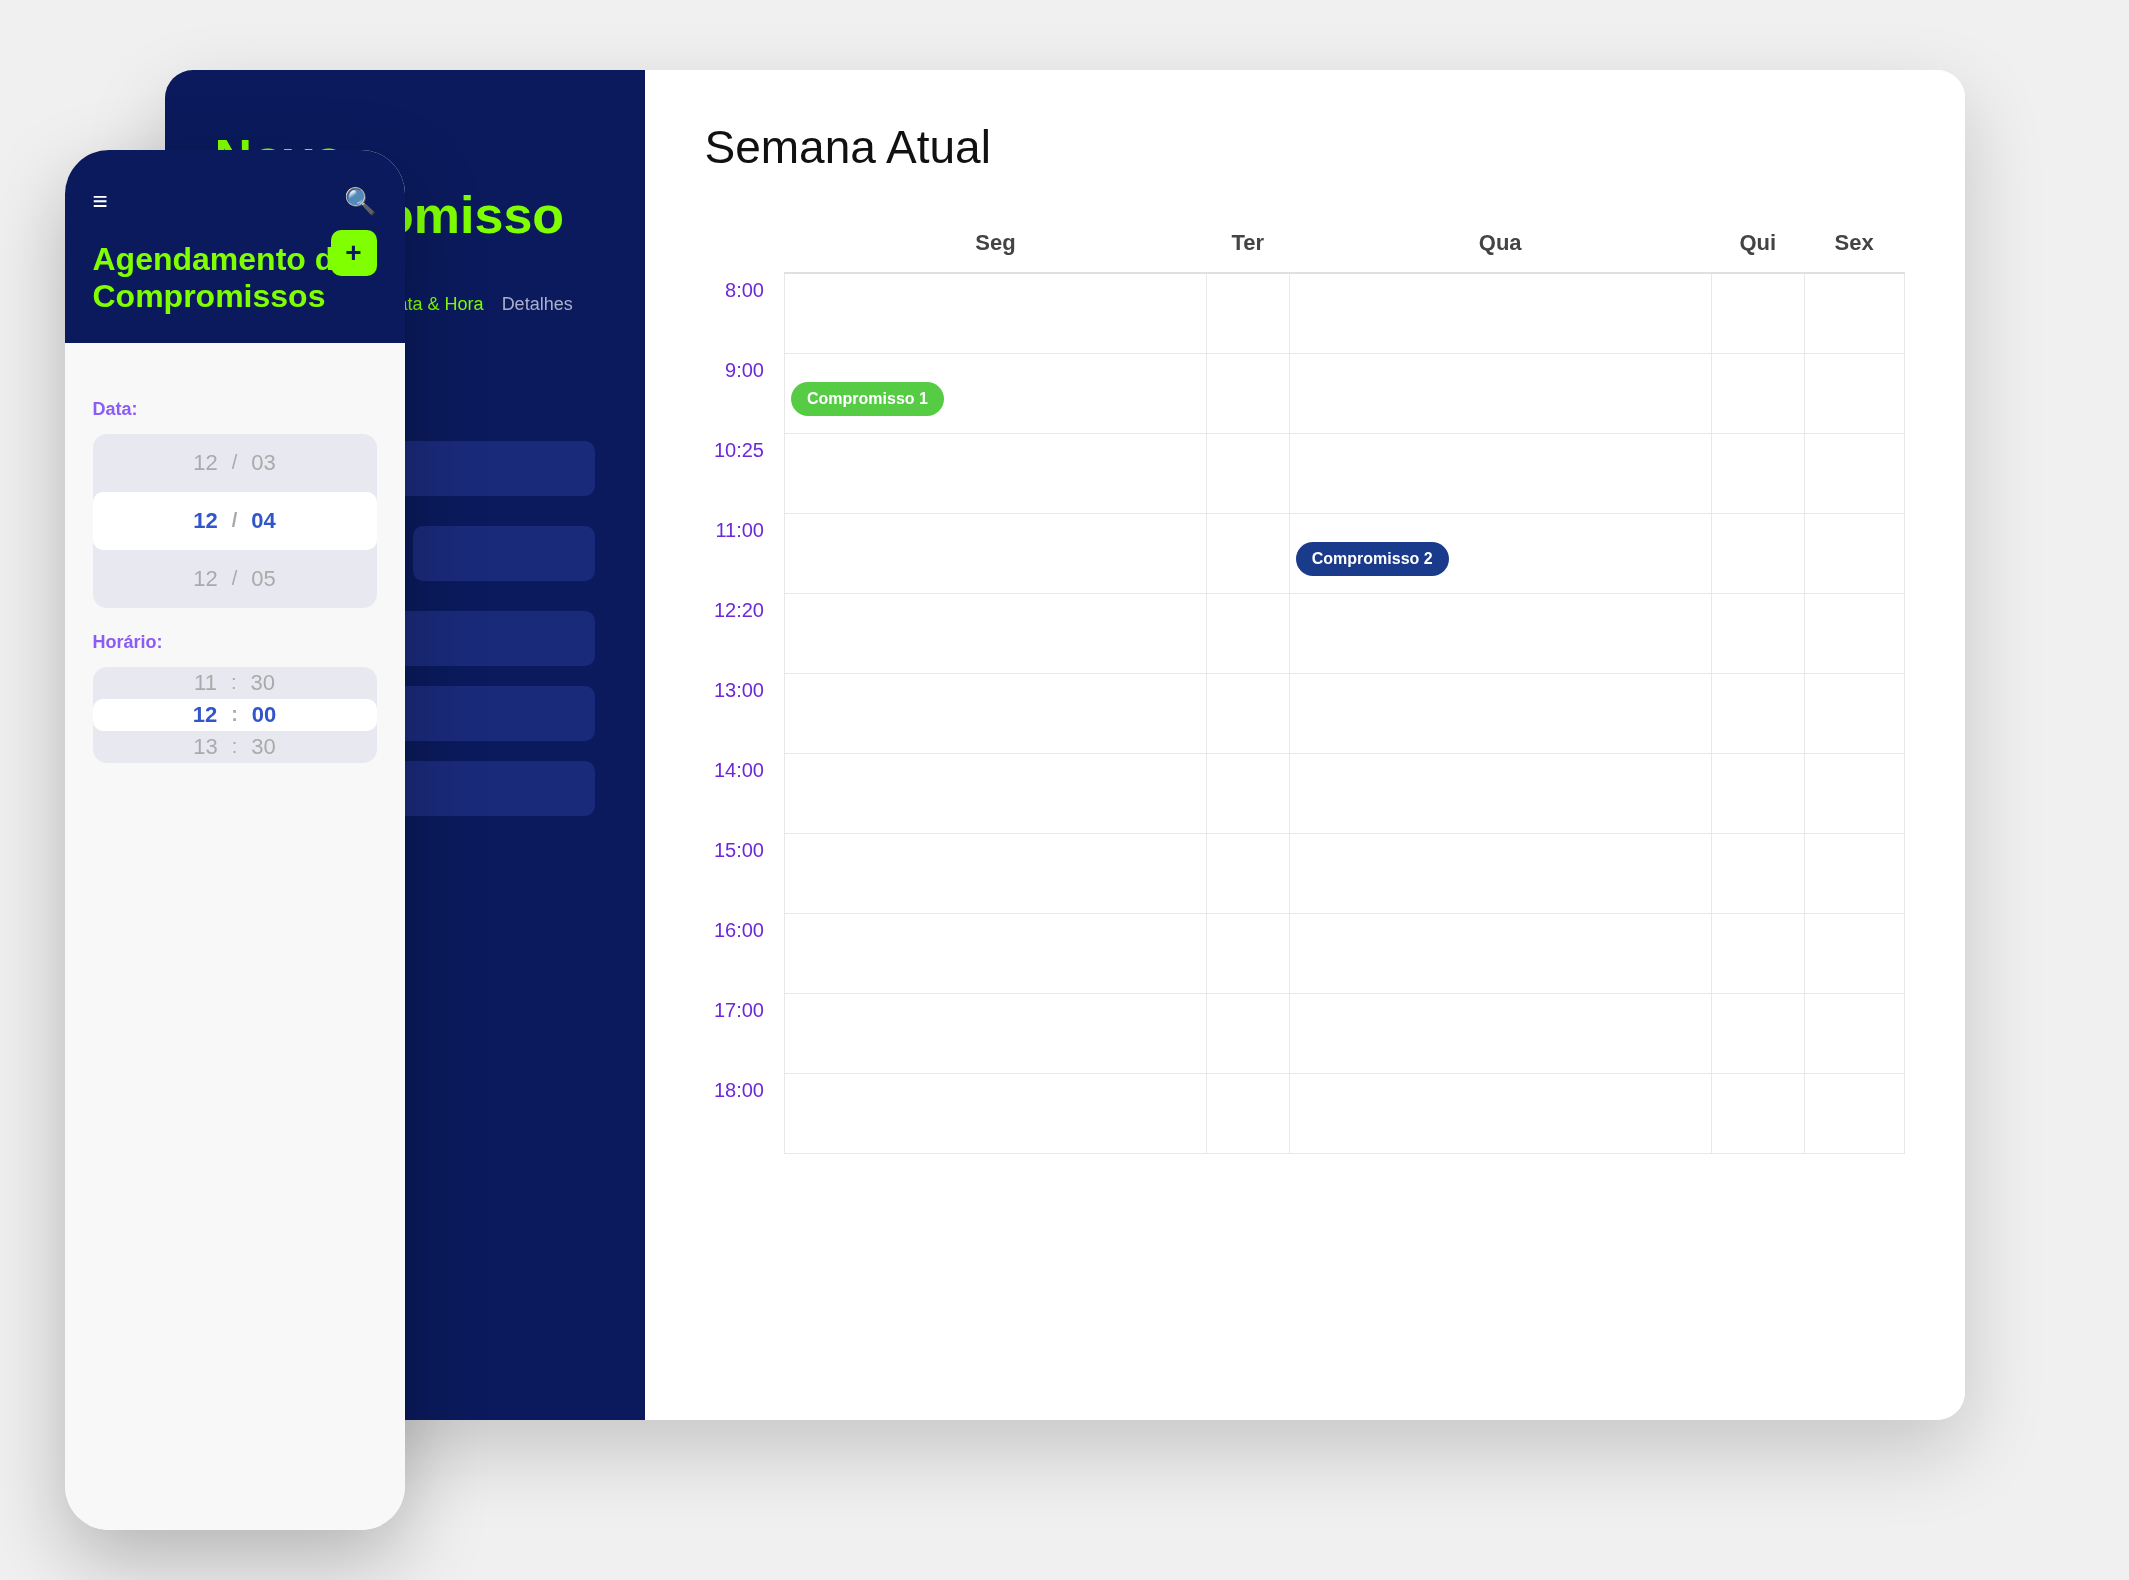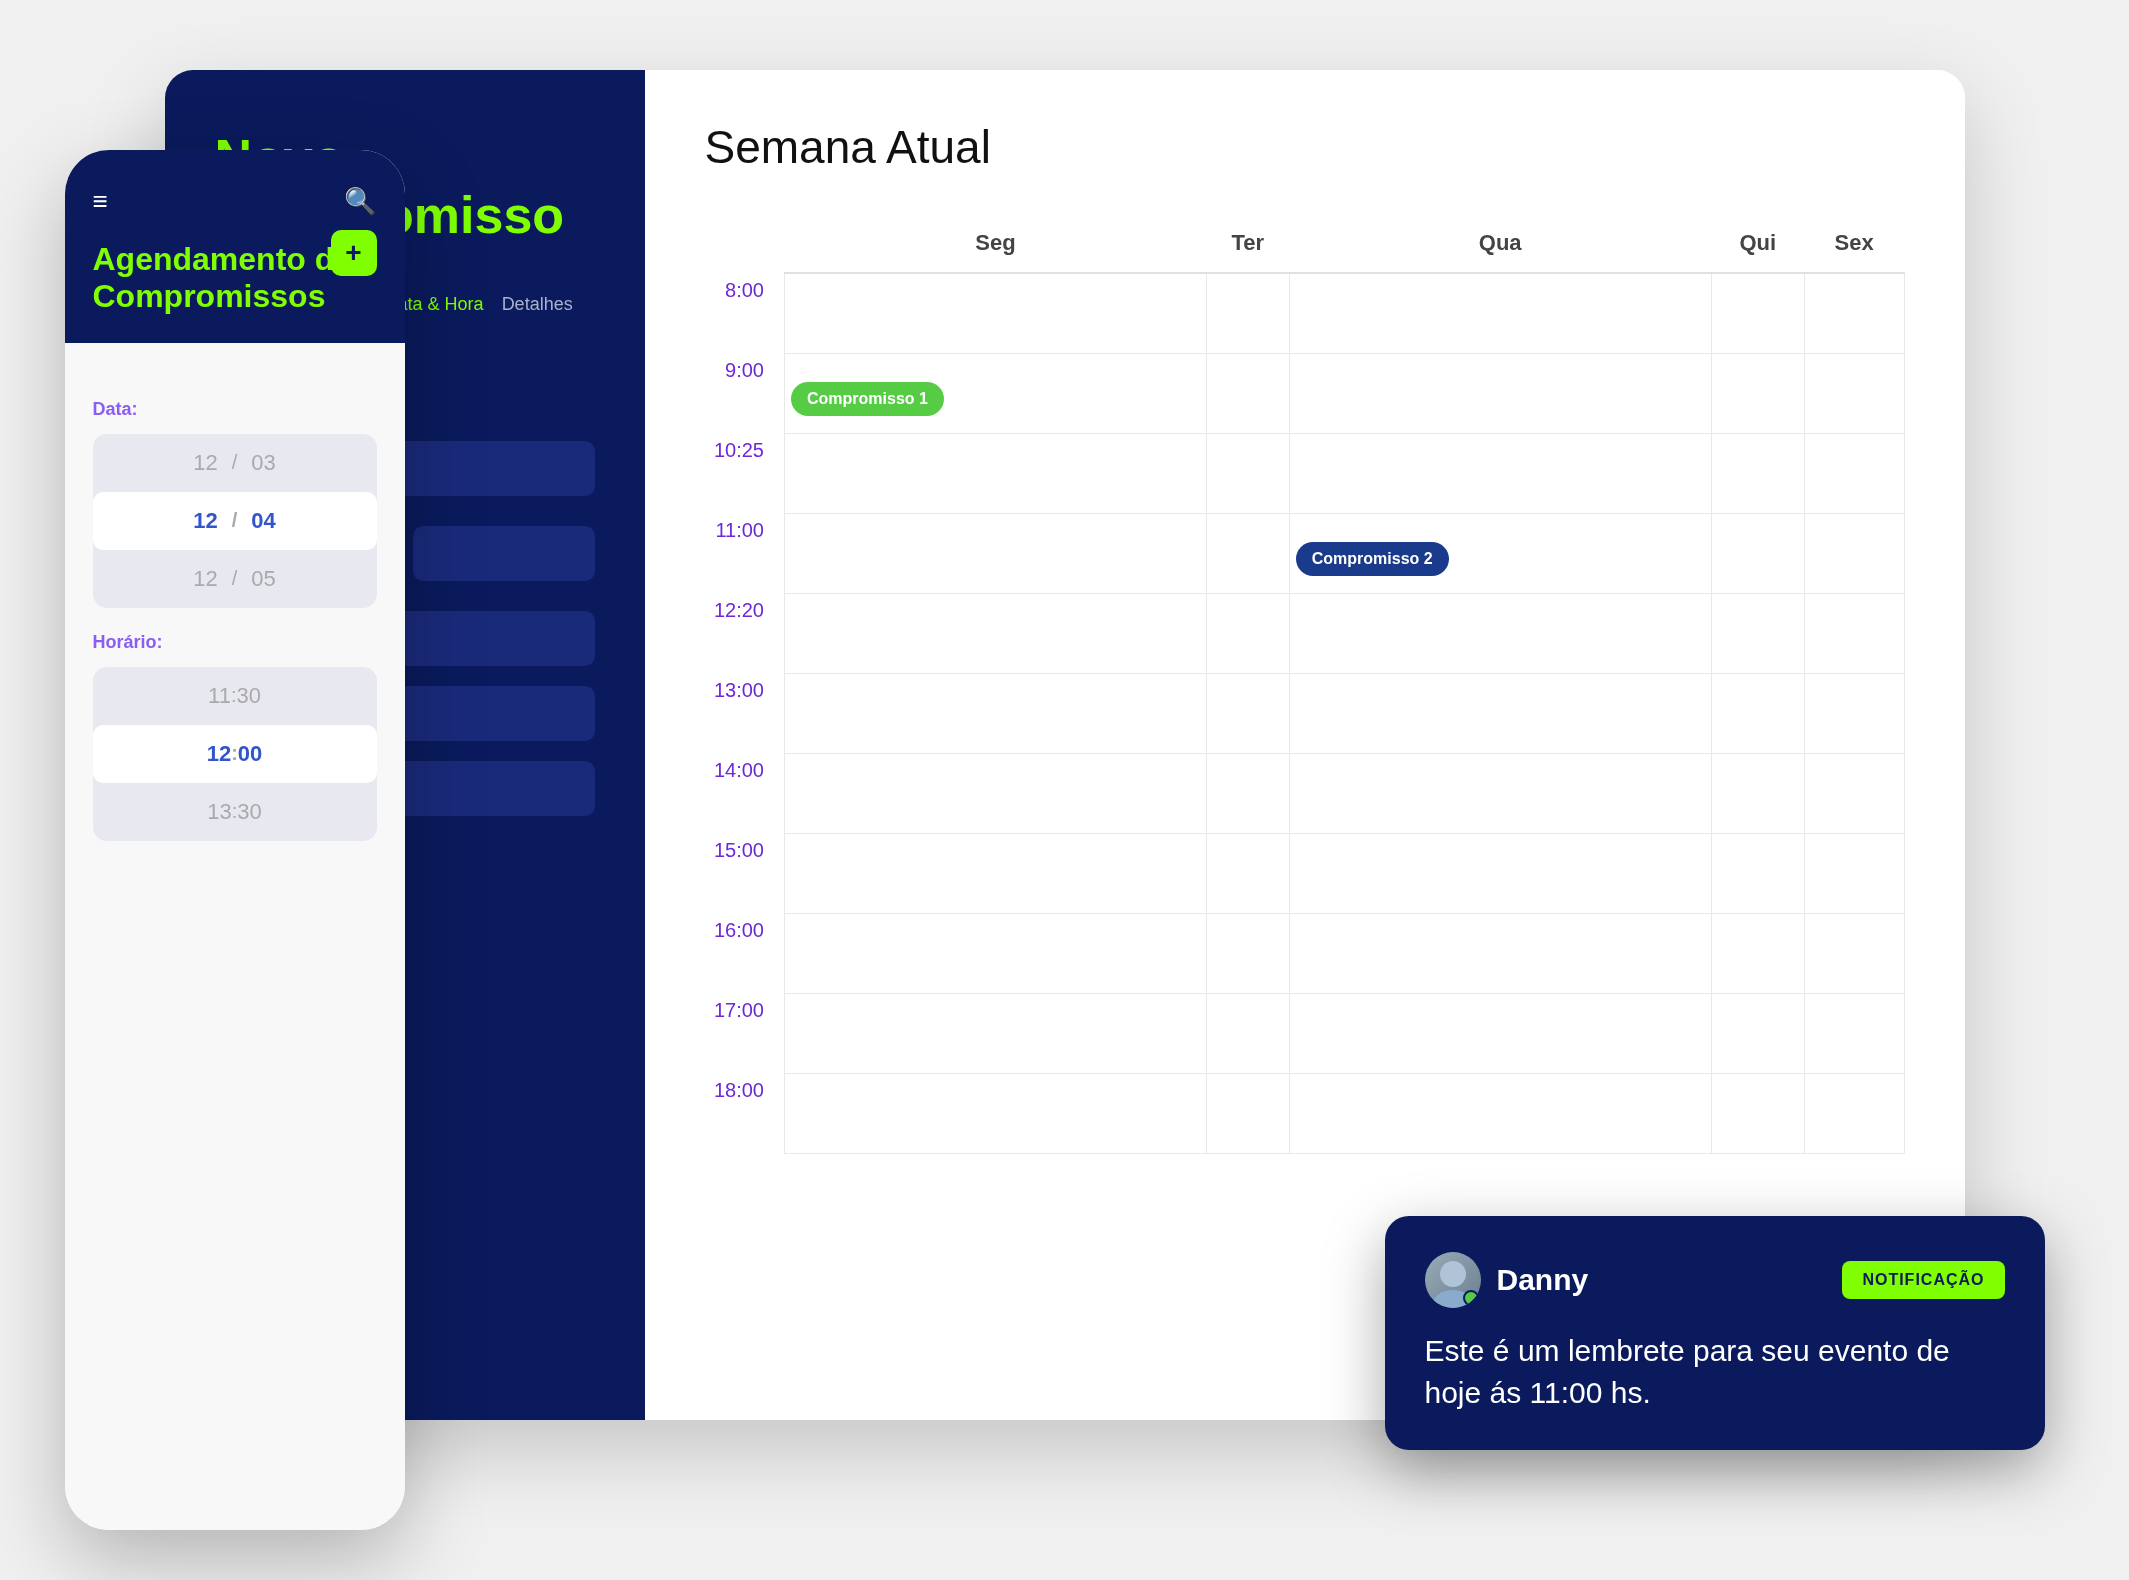--- a/index.html
+++ b/index.html
@@ -367,21 +367,22 @@
     .phone-time-picker {
       background: #e8e8f0;
       border-radius: 14px;
       overflow: hidden;
     }
 
     .phone-time-row {
       display: flex;
       align-items: center;
       justify-content: center;
-      padding: 16px 0;
+      padding: 3px 0;
+      gap: 14px;
       font-size: 22px;
     }
 
     .phone-time-row.selected {
       background: #fff;
       border-radius: 10px;
       font-weight: 700;
       color: #3355cc;
     }
 
@@ -546,39 +547,20 @@
             <td></td>
             <td></td>
             <td></td>
             <td></td>
           </tr>
         </tbody>
       </table>
     </div>
   </div>
 
-  <div class="notification-popup">
-    <div class="notif-header">
-      <div class="notif-user">
-        <div class="notif-avatar">
-          <div class="notif-avatar-face">
-
-            <svg width="56" height="56" viewBox="0 0 56 56" xmlns="http://www.w3.org/2000/svg">
-              <circle cx="28" cy="22" r="13" fill="#b0c4d8"></circle>
-              <ellipse cx="28" cy="52" rx="20" ry="14" fill="#8aaccc"></ellipse>
-            </svg>
-          </div>
-          <div class="notif-avatar-online"></div>
-        </div>
-        <span class="notif-name">Danny</span>
-      </div>
-      <div class="notif-badge">NOTIFICAÇÃO</div>
-    </div>
-    <div class="notif-message">Este é um lembrete para seu evento de hoje ás 11:00 hs.</div>
-  </div>
 
   <div class="phone">
     <div class="phone-header" style="position:relative;">
       <div class="phone-top-bar">
         <span class="phone-menu-icon">≡</span>
         <span class="phone-search-icon">🔍</span>
       </div>
       <div class="phone-title">
         <span>Agendamento de</span><br>
         <span>Compromissos</span>

